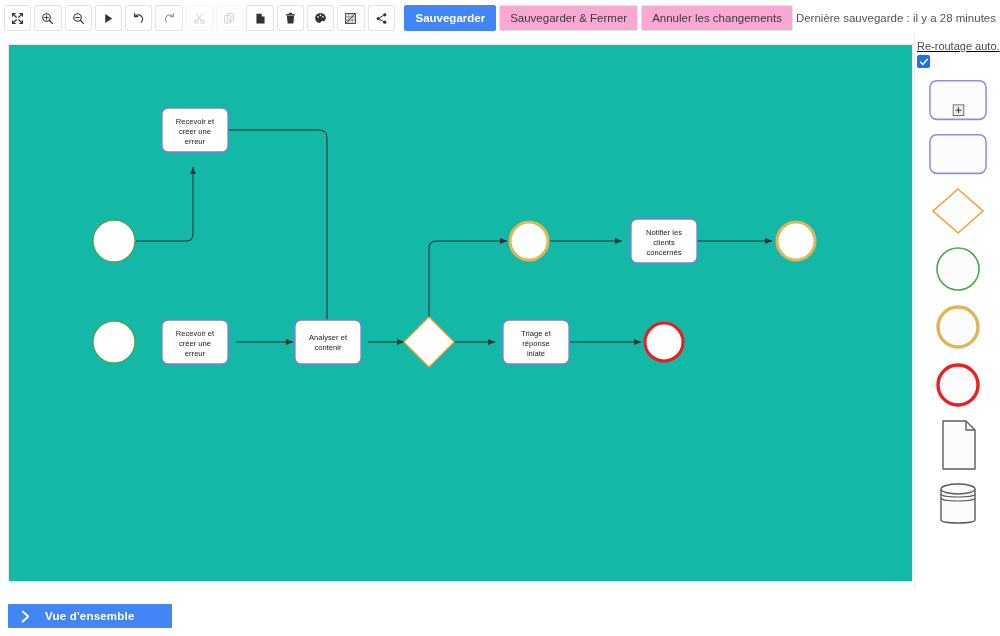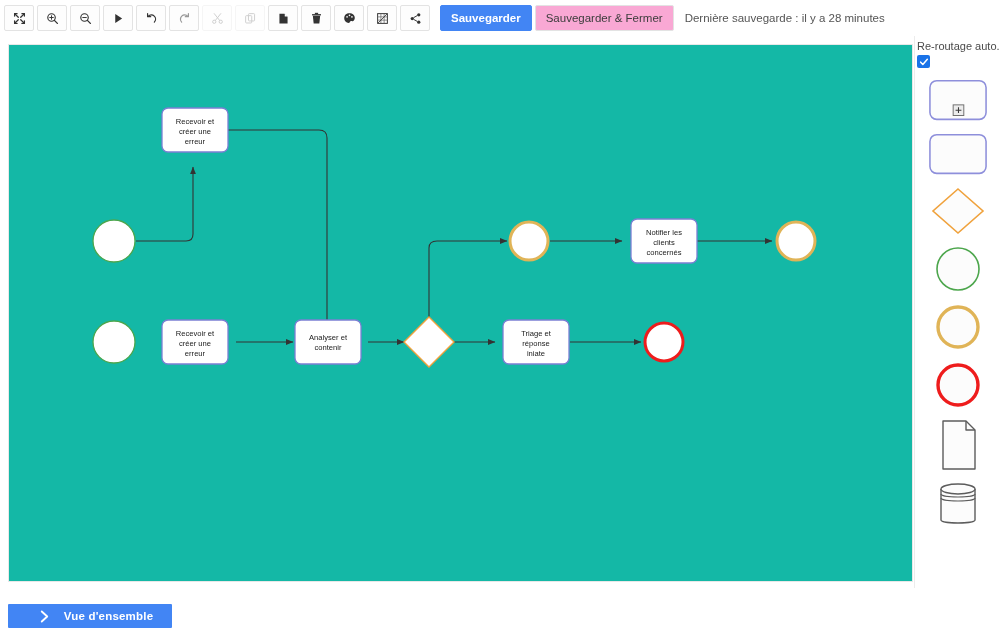--- a/index.html
+++ b/index.html
@@ -29,57 +29,57 @@
   .tb-sep { width: 4px; }
   .tb-text-btn {
     height: 26px; border: 1px solid #e3e3e3; border-radius: 2px; background: #f9a8d4;
     font-size: 11.5px; color: #3c3c3c; padding: 0 10px; display:flex;
     align-items:center; cursor:pointer; white-space: nowrap;
   }
   .tb-text-btn.primary {
     background: #4285f4; border-color: #4285f4; color: #fff; font-weight: 700;
   }
   .tb-status {
-    font-size: 11.5px; color: #555; margin-left: 8px; white-space: nowrap;
+    font-size: 11.5px; color: #555; white-space: nowrap;
   }
 
   
   .canvas-wrap {
     position: absolute; left: 8px; top: 44px; width: 905px; height: 538px;
     border: 1px solid #e8e8e8; background: #14b8a6; overflow: hidden;
   }
   .canvas-svg { position:absolute; left:0; top:0; }
 
   .node-label {
     font-family: "Liberation Sans", sans-serif;
     font-size: 7.6px; fill: #1a1a1a; text-anchor: middle;
   }
 
   
   .palette {
     position: absolute; left: 914px; top: 36px; width: 86px; height: 552px;
-    border-left: 1px solid #ececec; background: #fff;
+    border-left: 1px solid #ececec; background: #fff; text-decoration: underline;
   }
   .palette-title {
     font-size: 11px; color: #4a4a4a; padding: 4px 0 2px 2px; white-space: nowrap;
   }
   .chk {
     width: 13px; height: 13px; border-radius: 2px; background: #1a73e8;
     margin: 1px 0 0 2px; display: flex; align-items: center; justify-content: center;
     cursor: pointer;
   }
   .chk svg { display:block; }
   .pal-items { margin-top: 10px; display: flex; flex-direction: column; align-items: center; gap: 8px; }
   .pal-item { width: 60px; display: flex; align-items: center; justify-content: center; cursor: pointer; }
 
   
   .bottom-bar {
     position: absolute; left: 8px; top: 604px; width: 164px; height: 24px;
     background: #4285f4; color: #fff; display: flex; align-items: center;
-    gap: 14px; padding-left: 12px; cursor: pointer; border-radius: 1px; justify-content: center;
+    gap: 14px; padding-left: 12px; cursor: pointer; border-radius: 1px;
   }
   .bottom-bar .lbl { font-size: 11.5px; font-weight: 700; letter-spacing: .2px; }
   .chev { display:block; }
 </style>
 </head>
 <body>
 
 <div id="app">
 
   <div class="toolbar">
@@ -181,20 +181,21 @@
         <circle cx="4" cy="8" r="2" fill="#333"></circle>
         <circle cx="12" cy="12.5" r="2" fill="#333"></circle>
         <path d="M5.6 7 L10.4 4.3 M5.6 9 L10.4 11.7" stroke="#333" stroke-width="1.2"></path>
       </svg>
     </button>
 
     <div class="tb-sep"></div>
 
     <button class="tb-text-btn primary">Sauvegarder</button>
     <button class="tb-text-btn">Sauvegarder &amp; Fermer</button>
+    <button class="tb-text-btn">Annuler les changements</button>
     <span class="tb-status">Dernière sauvegarde : il y a 28 minutes</span>
   </div>
 
   <div class="canvas-wrap">
     <svg class="canvas-svg" width="903" height="536" viewBox="0 0 903 536">
       <defs>
         <marker id="arrow" markerWidth="8" markerHeight="8" refX="7.2" refY="3" orient="auto" markerUnits="userSpaceOnUse">
           <path d="M0,0 L7.5,3 L0,6 z" fill="#333"></path>
         </marker>
       </defs>

